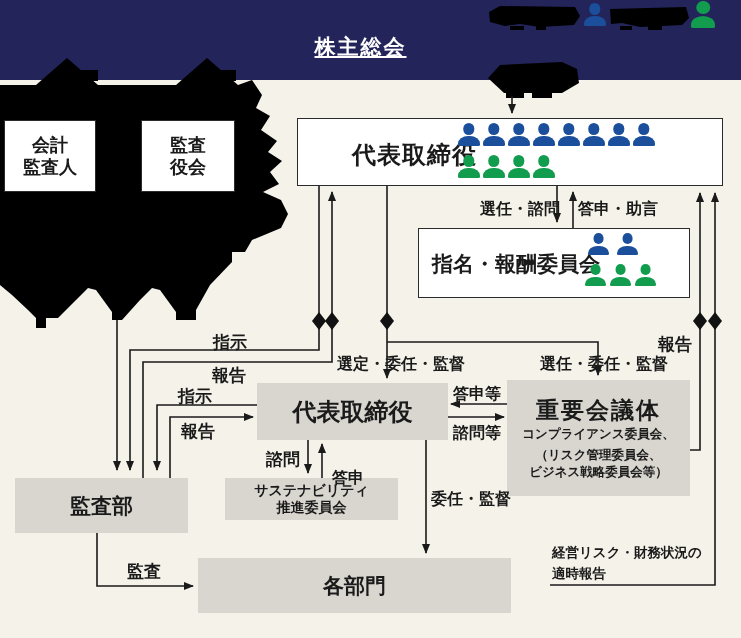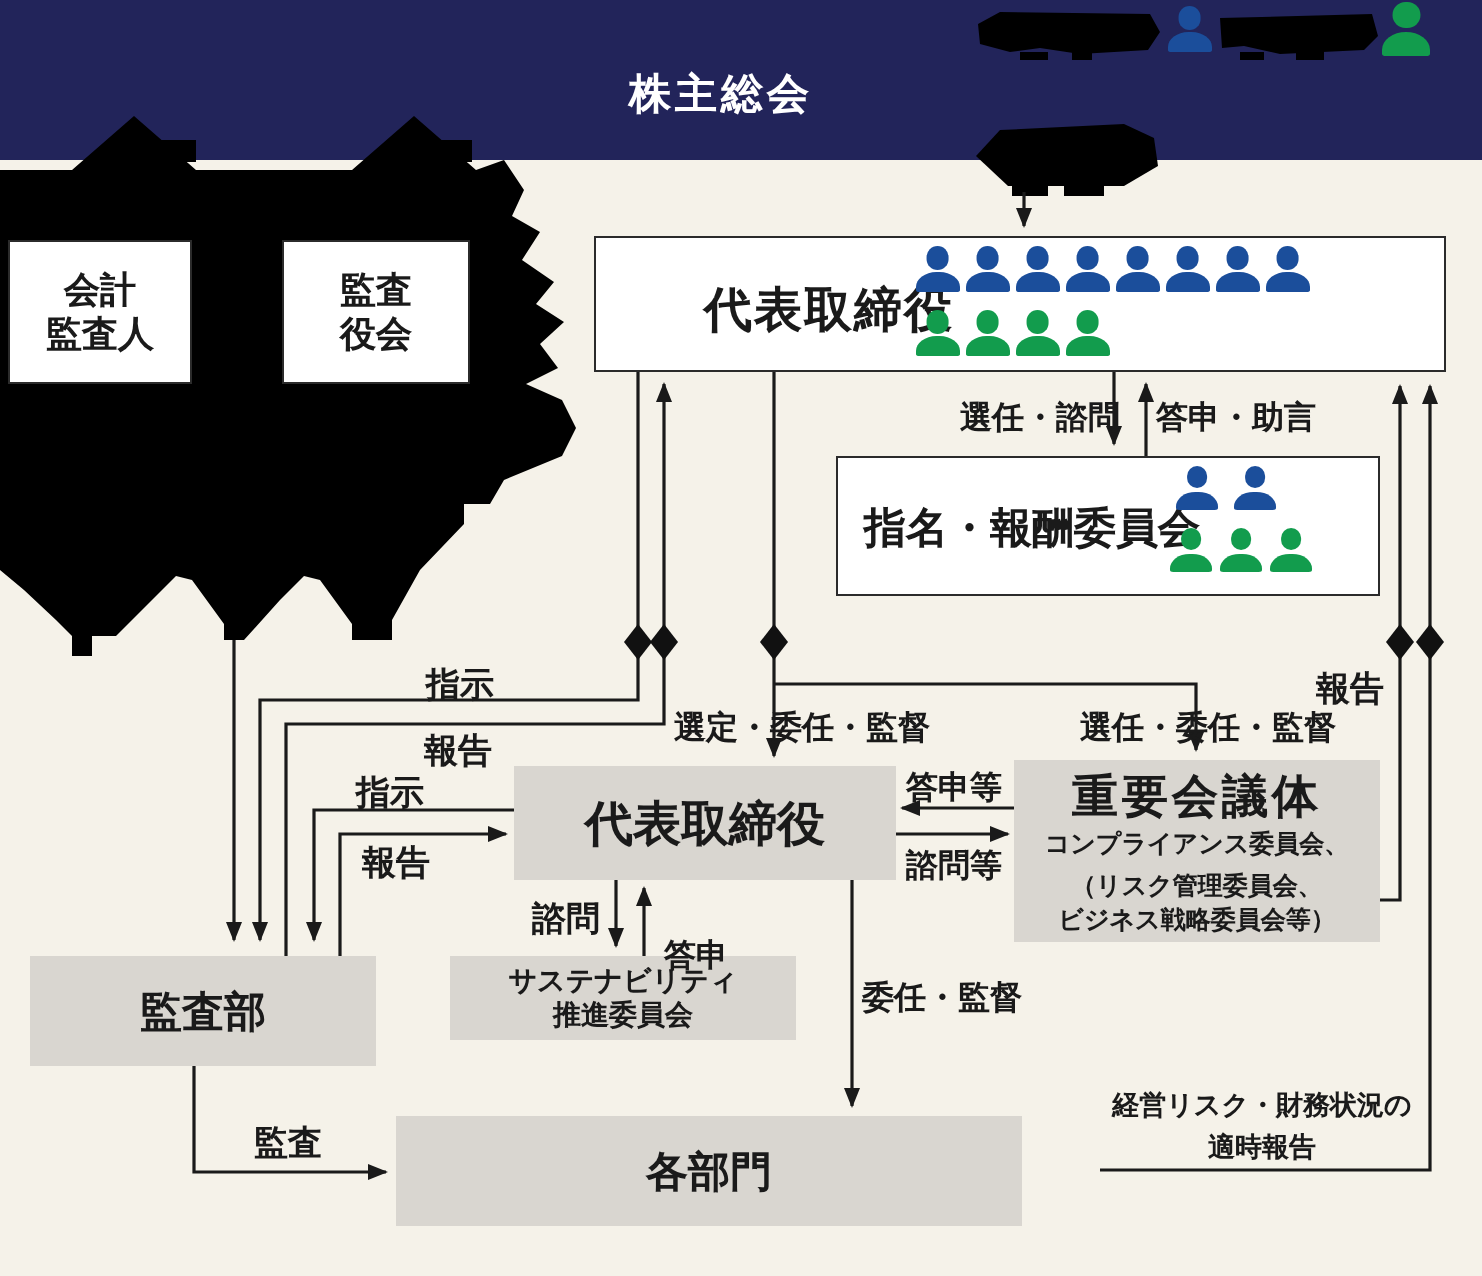--- a/index.html
+++ b/index.html
@@ -4,21 +4,21 @@
 <style>
   :root{
     --navy:#22245a; --blue:#1b4e9b; --green:#129c4d;
     --bg:#f5f2e9; --box:#d9d6d0; --line:#2e2e2e;
   }
   html,body{margin:0;padding:0;}
   body{font-family:"Liberation Sans","DejaVu Sans",sans-serif;background:#fff;}
   .canvas{position:relative;width:741px;height:638px;background:var(--bg);overflow:hidden;}
   .band{position:absolute;left:0;top:0;width:741px;height:80px;background:var(--navy);}
   .title{position:absolute;left:303px;top:33px;width:115px;text-align:center;color:#fff;
-         font-size:21px;font-weight:600;letter-spacing:2px;}
+         font-size:21px;font-weight:600;letter-spacing:2px;text-decoration:underline;}
   .lines{position:absolute;left:0;top:0;width:741px;height:638px;}
   .box{position:absolute;box-sizing:border-box;display:flex;flex-direction:column;
        align-items:center;justify-content:center;text-align:center;color:#1a1a1a;}
   .wbox{background:#fff;border:1.6px solid #2b2b2b;}
   .gbox{background:var(--box);}
   .lbl{position:absolute;white-space:nowrap;color:#1a1a1a;font-weight:600;}
   .person{position:relative;display:inline-block;}
   .person::before{content:"";position:absolute;top:0;left:50%;transform:translateX(-50%);
       width:52%;height:48%;border-radius:50%;background:var(--c);}
   .person::after{content:"";position:absolute;left:2%;right:2%;bottom:3%;height:42%;
@@ -138,21 +138,21 @@
   <div class="prow" style="left:585px;top:264px;gap:4px">
       <span class="person" style="--c: #129c4d; width: 21px; height: 23px;"></span>
       <span class="person" style="--c: #129c4d; width: 21px; height: 23px;"></span>
       <span class="person" style="--c: #129c4d; width: 21px; height: 23px;"></span>
     </div>
 
   <div class="box gbox" style="left:257px;top:383px;width:191px;height:57px;font-size:24px;font-weight:700;">
     <span>代表取締役</span>
   </div>
 
-  <div class="box gbox" style="left:507px;top:380px;width:183px;height:91px;text-align:center;">
+  <div class="box gbox" style="left:507px;top:380px;width:183px;height:116px;text-align:center;">
     <span style="font-size:23px;font-weight:600;letter-spacing:2px;">重要会議体</span>
     <span style="font-size:12.5px;font-weight:600;">コンプライアンス委員会、</span>
     <span style="font-size:12.5px;font-weight:600;margin-top:4px;">（リスク管理委員会、</span>
     <span style="font-size:12.5px;font-weight:600;">ビジネス戦略委員会等）</span>
   </div>
 
   <div class="box gbox" style="left:225px;top:478px;width:173px;height:42px;font-size:14px;font-weight:600;line-height:1.25">
     <span>サステナビリティ</span>
     <span>推進委員会</span>
   </div>
@@ -173,18 +173,18 @@
   <div class="lbl" style="left:578px;top:199px;font-size:16px">答申・助言</div>
   <div class="lbl" style="left:337px;top:354px;font-size:16px">選定・委任・監督</div>
   <div class="lbl" style="left:540px;top:354px;font-size:16px">選任・委任・監督</div>
   <div class="lbl" style="left:453px;top:384px;font-size:16px">答申等</div>
   <div class="lbl" style="left:453px;top:423px;font-size:16px">諮問等</div>
   <div class="lbl" style="left:266px;top:448px;font-size:17px">諮問</div>
   <div class="lbl" style="left:332px;top:468px;font-size:16px">答申</div>
   <div class="lbl" style="left:431px;top:489px;font-size:16px">委任・監督</div>
   <div class="lbl" style="left:658px;top:333px;font-size:17px">報告</div>
   <div class="lbl" style="left:127px;top:560px;font-size:17px">監査</div>
-  <div class="lbl" style="left:552px;top:543px;font-size:13.5px;width:158px;text-align:center;white-space:normal;line-height:1.55">
+  <div class="lbl" style="left:552px;top:543px;font-size:13.5px;width:158px;text-align:left;white-space:normal;line-height:1.55">
     <span>経営リスク・財務状況の</span><br>
     <span>適時報告</span>
   </div>
 
 </div>
 
 </body></html>

